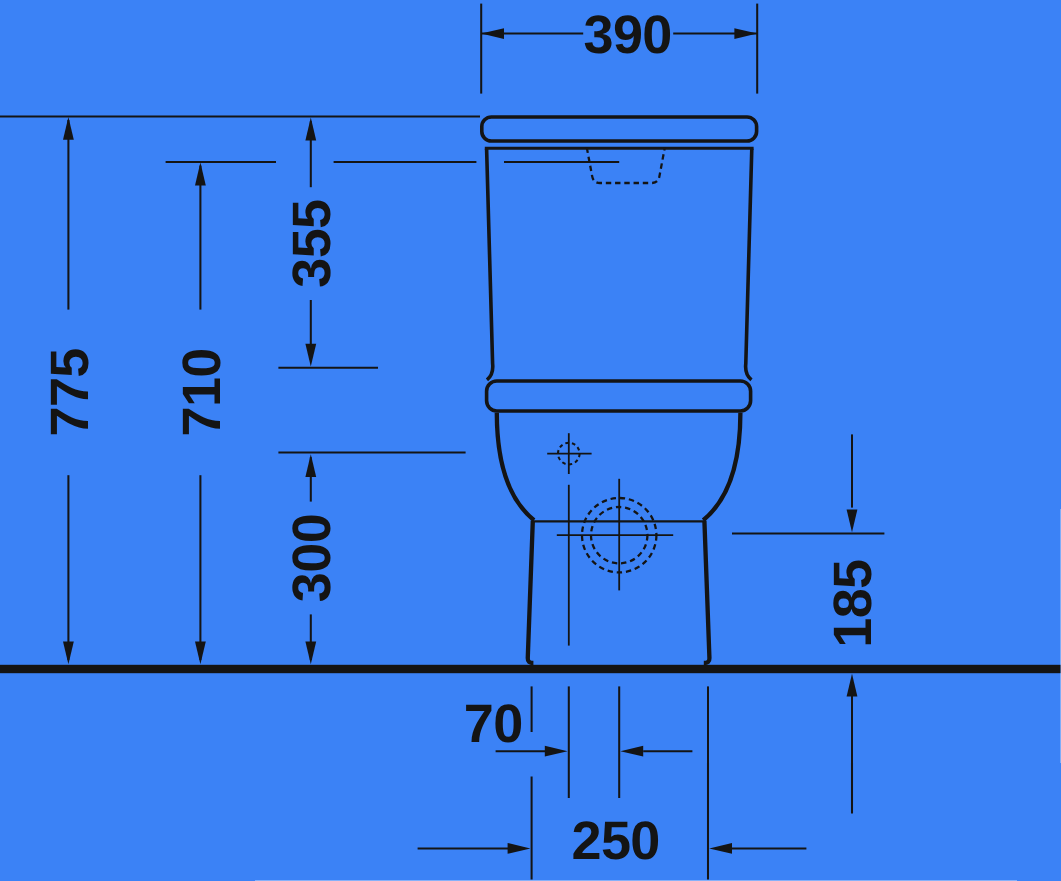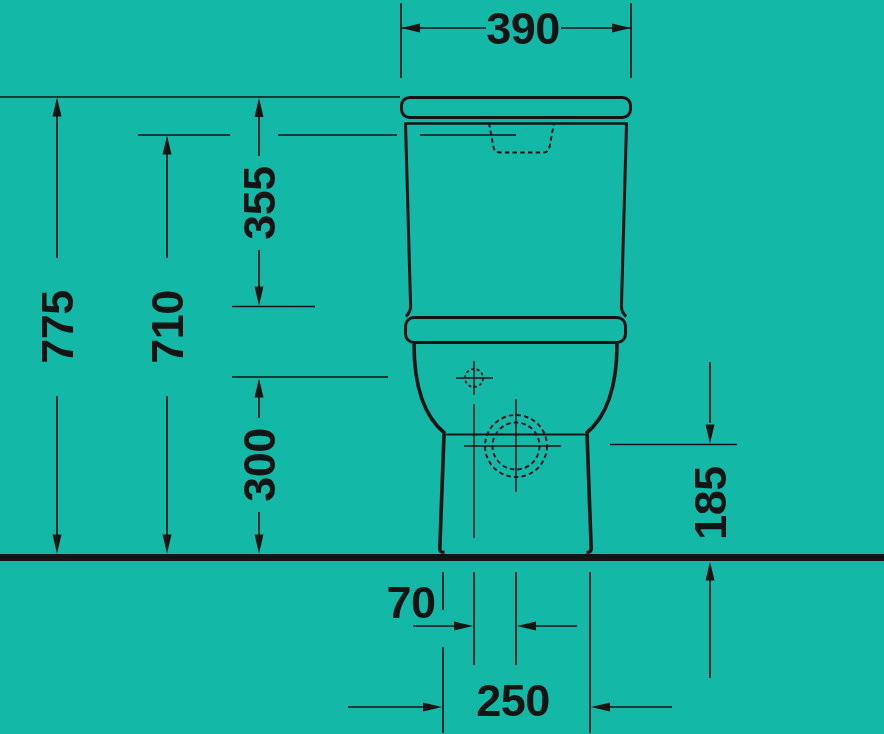--- a/index.html
+++ b/index.html
@@ -1,19 +1,19 @@
 <!DOCTYPE html>
 <html><head>
 <meta charset="utf-8">
 <style>
   html,body{margin:0;padding:0;background:#ffffff;}
   .stage{
     position:relative;
     width:884px;height:734px;
-    background:#14b8a6;
+    background:#3b82f6;
     overflow:hidden;
     font-family:"Liberation Sans", sans-serif;
   }
   svg{display:block}
   .dim-text{
     font-family:"Liberation Sans", sans-serif;
     font-weight:bold;
     font-size:45px;
     letter-spacing:-0.5px;
     fill:#141414;

